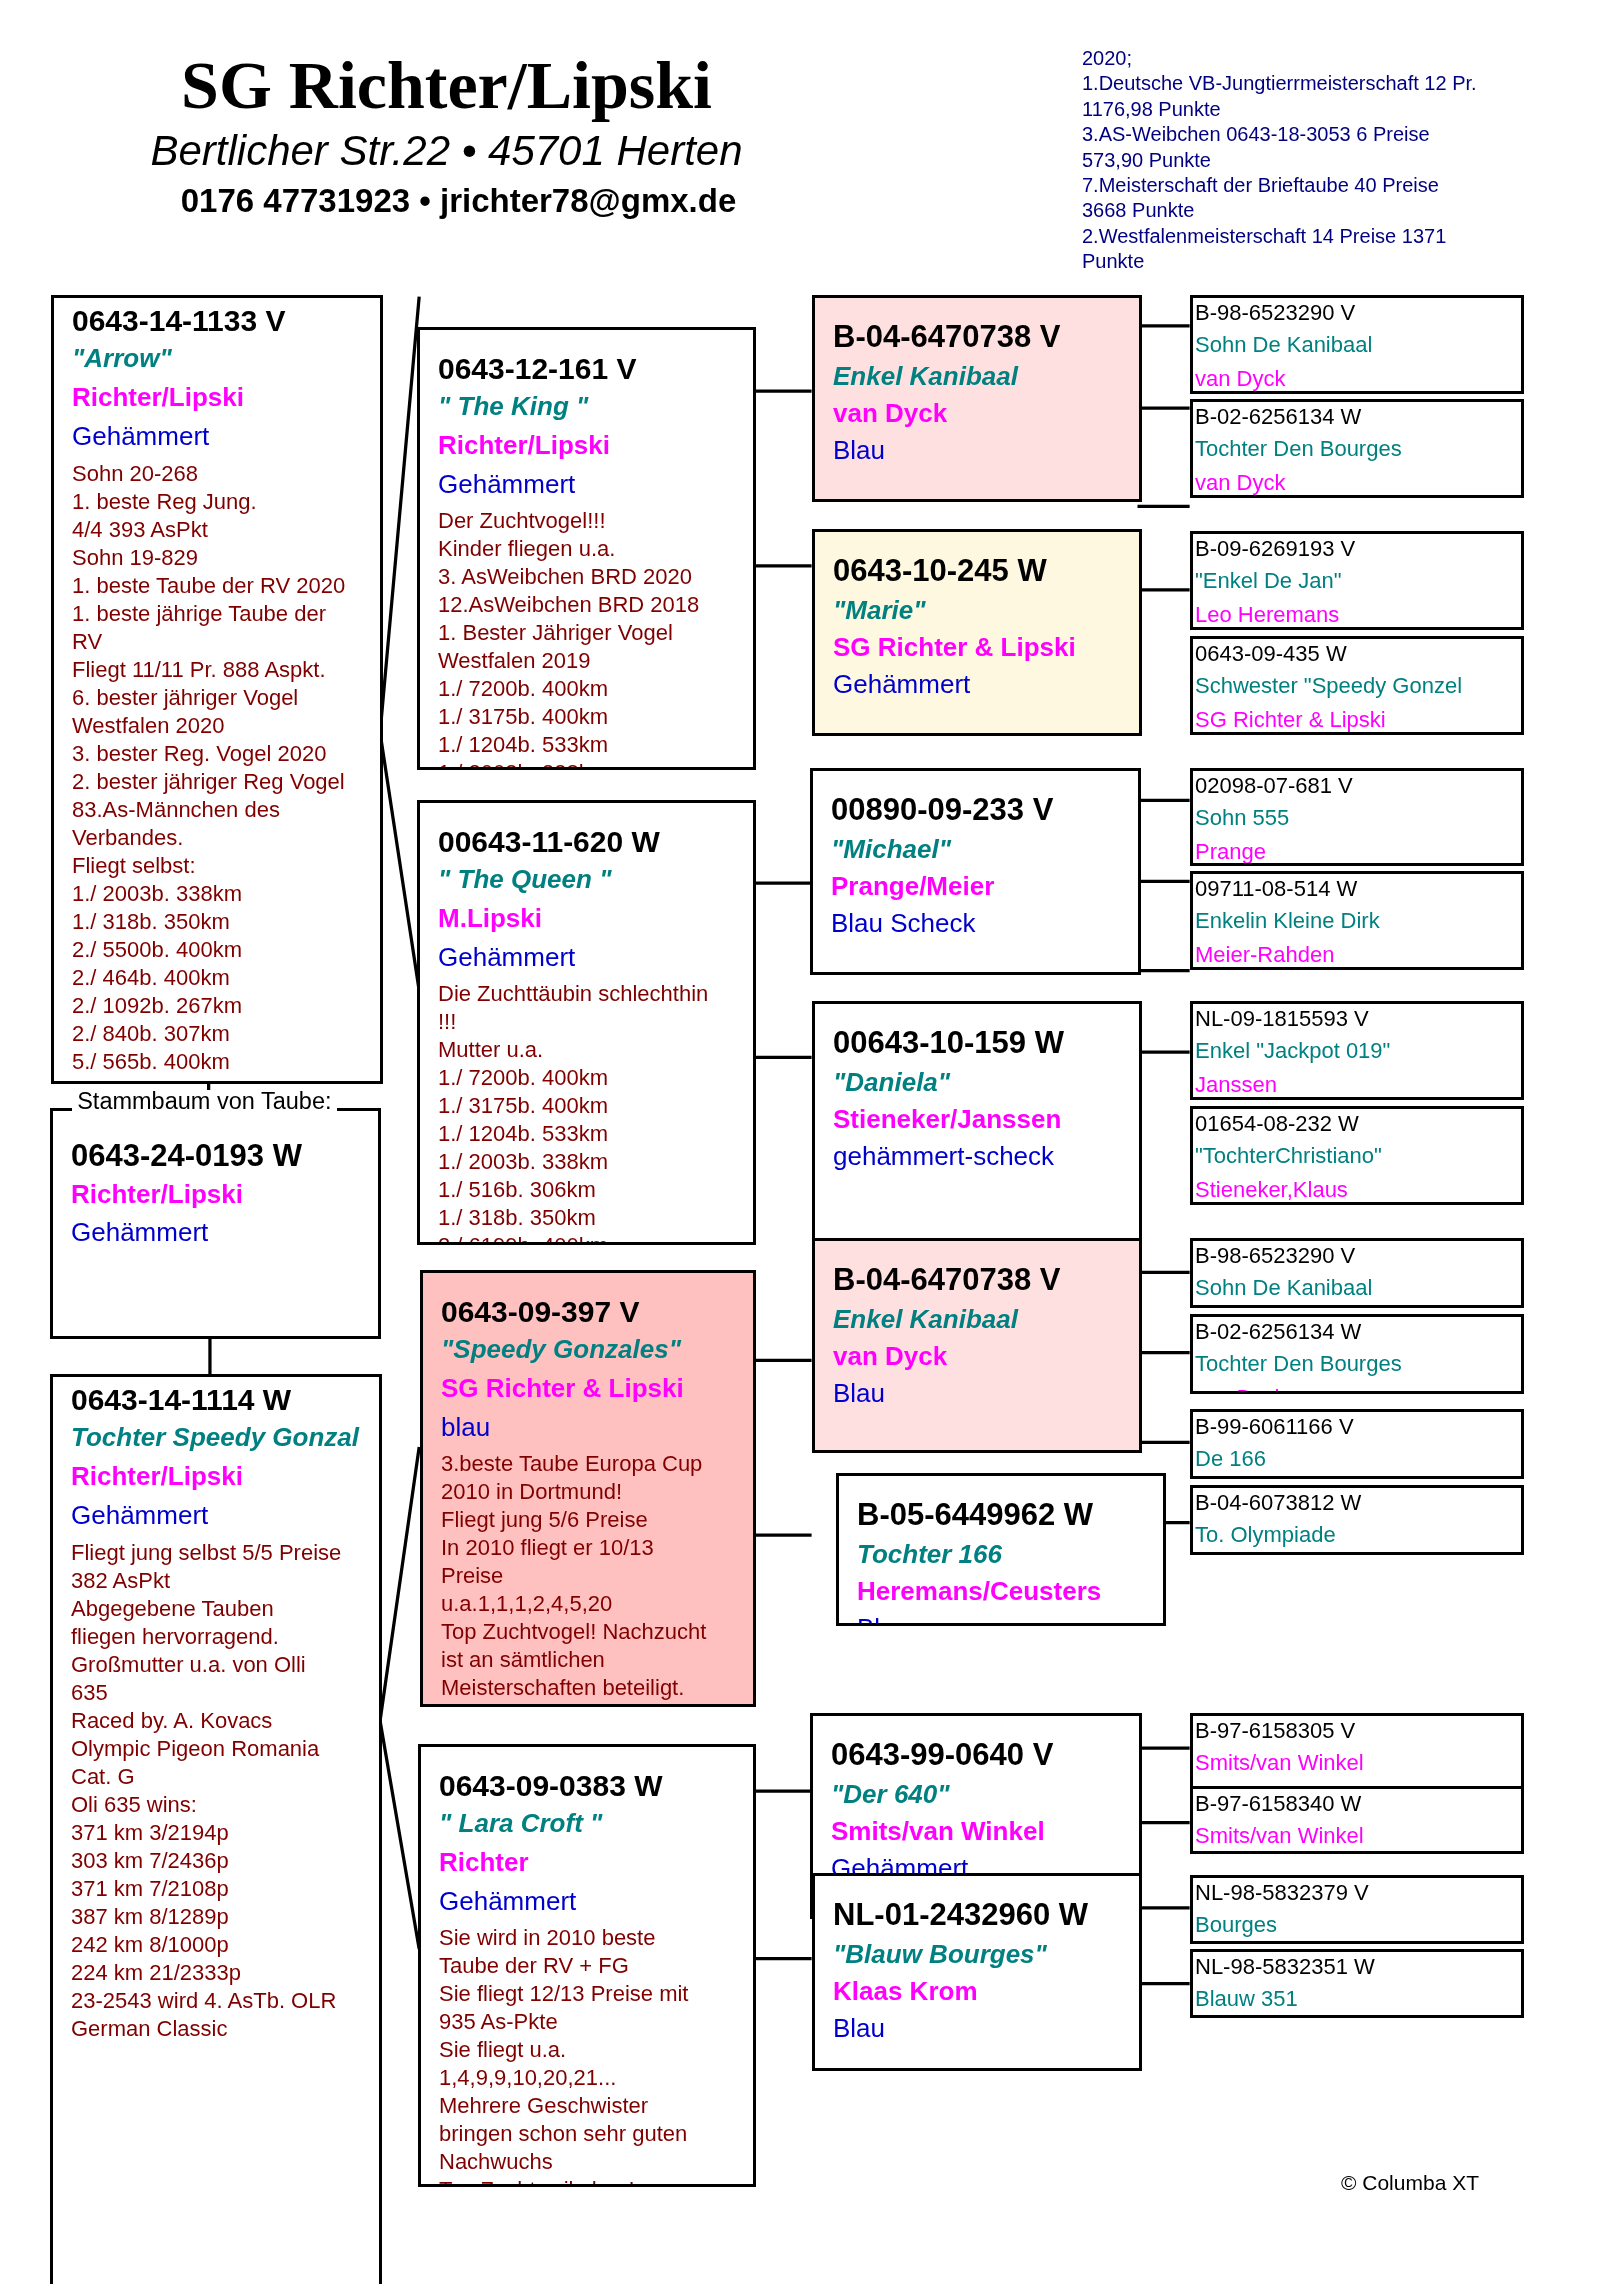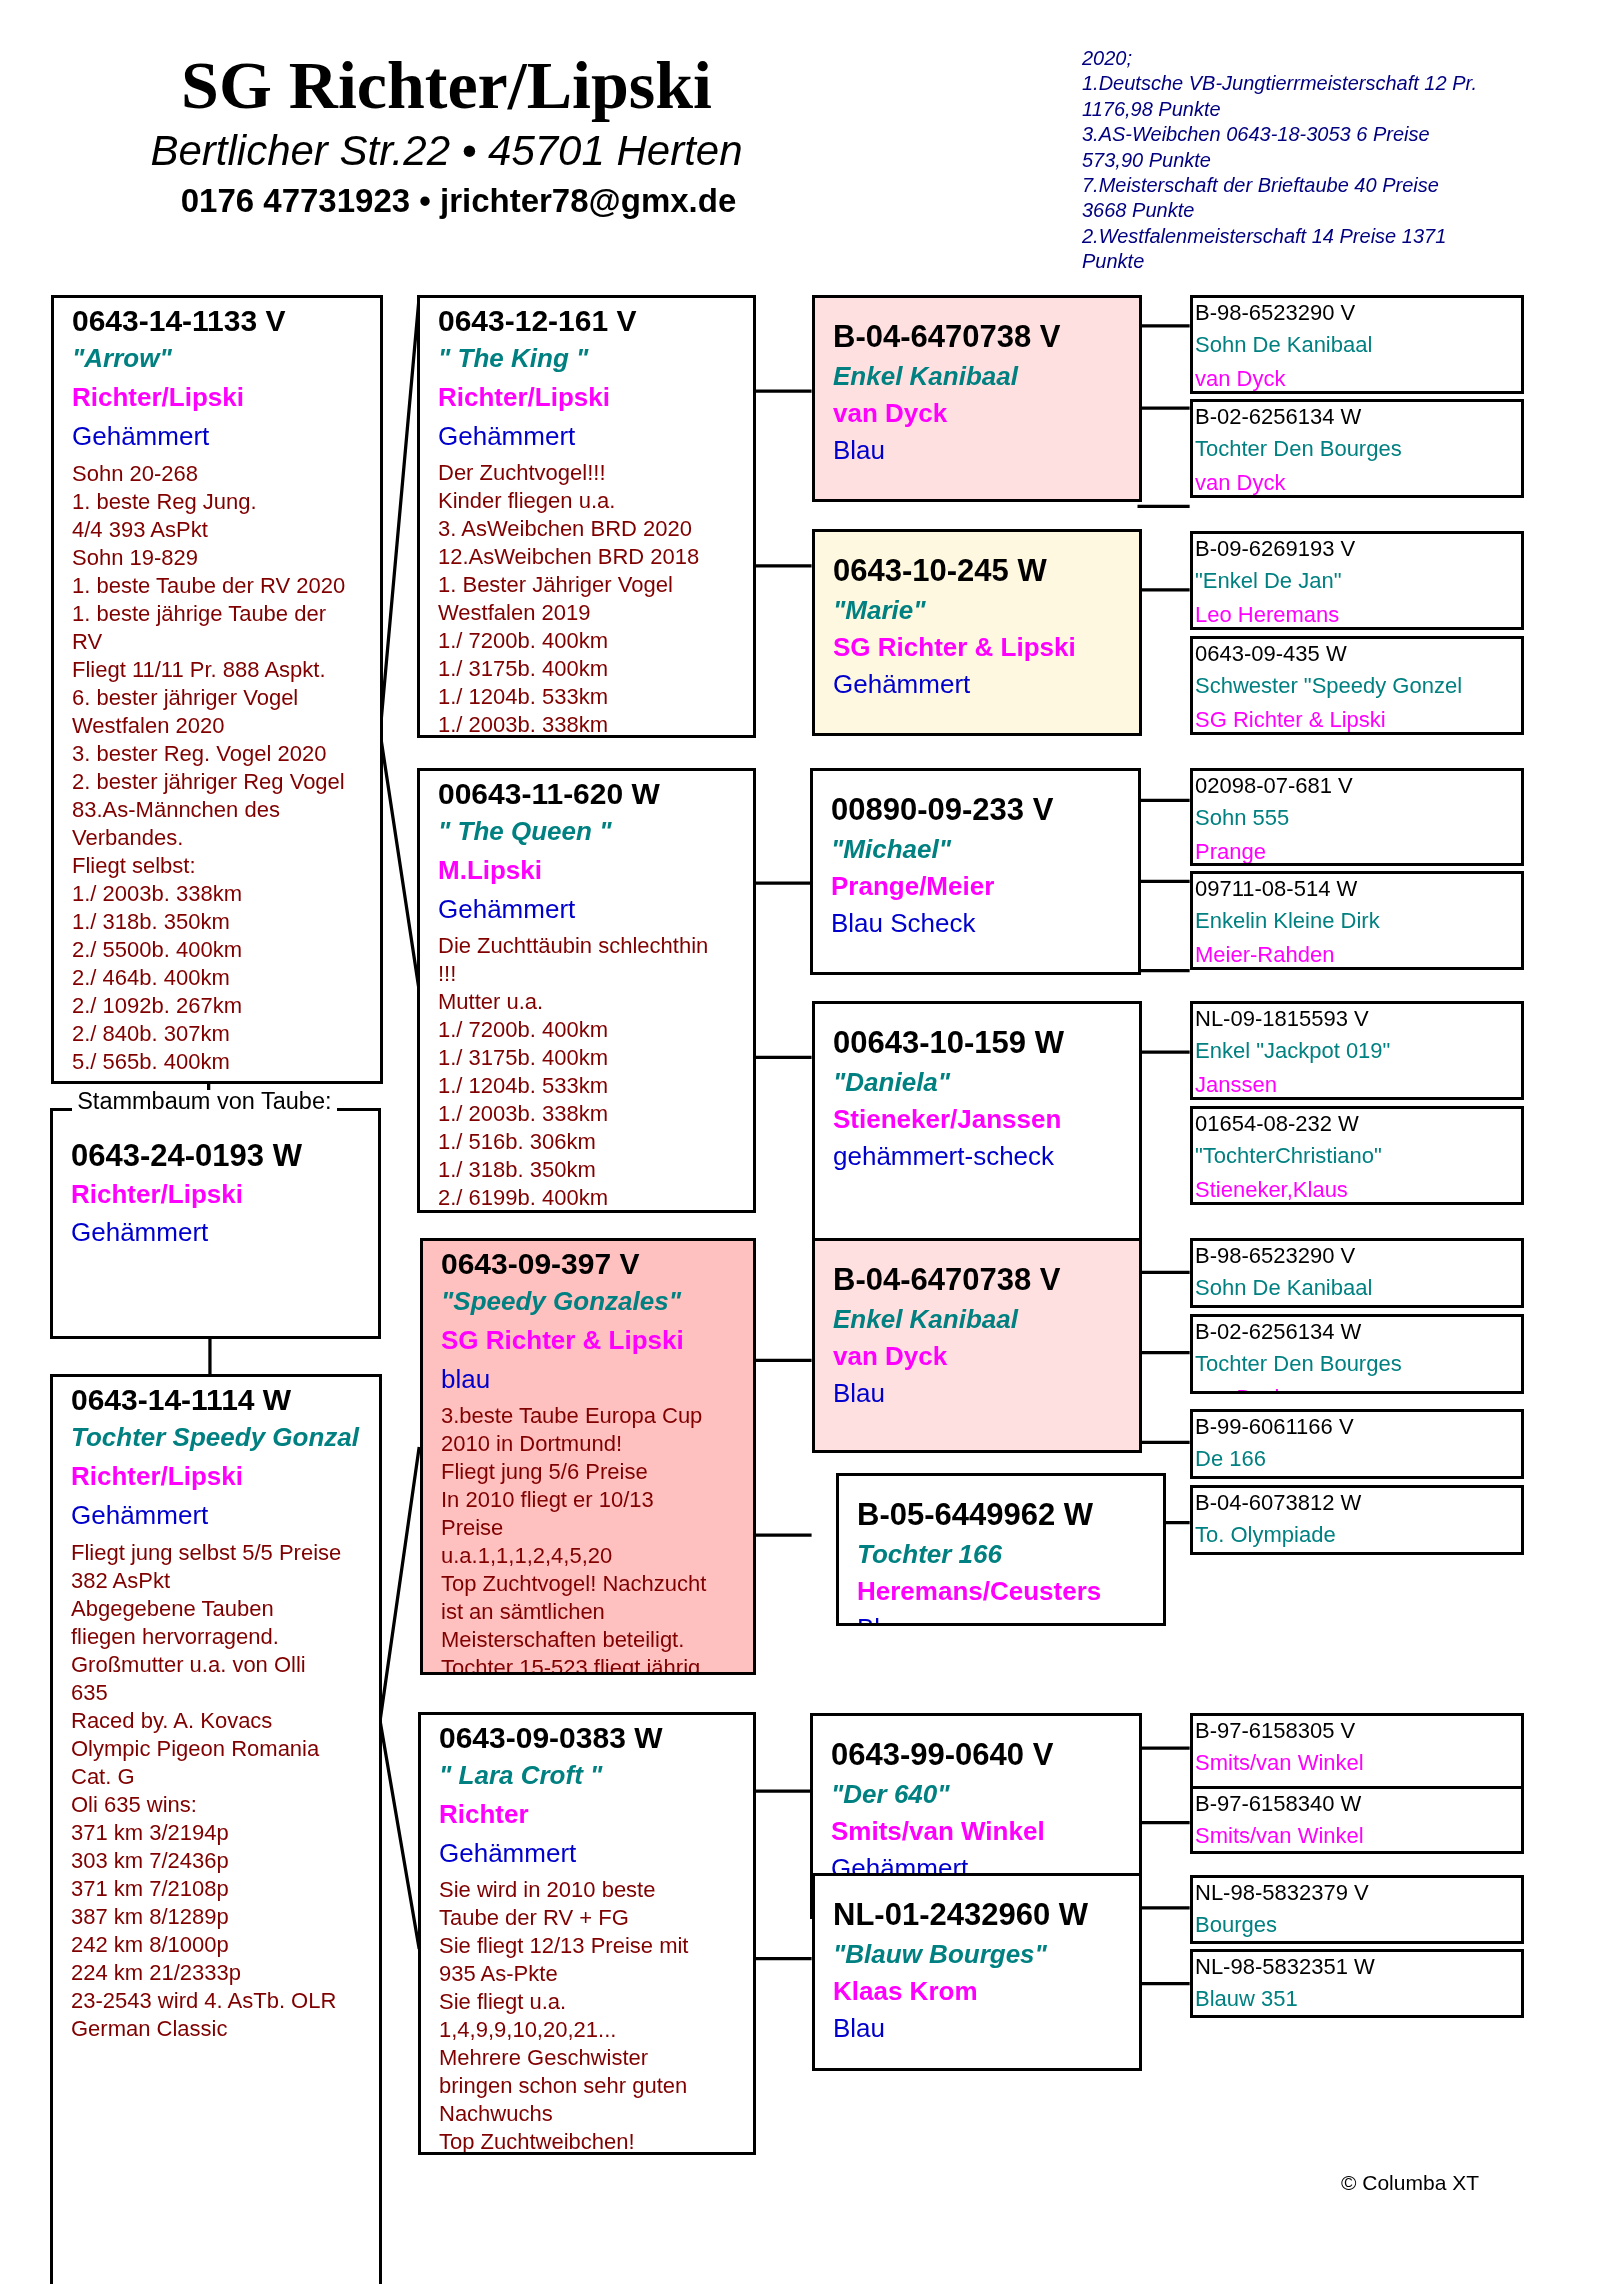--- a/index.html
+++ b/index.html
@@ -2,35 +2,35 @@
 <html style="font-size:10.4px"><head>
 <meta charset="utf-8">
 <style>
   html,body{margin:0;padding:0;background:#fff;}
   body{width:1616px;height:2284px;position:relative;overflow:hidden;font-family:"Liberation Sans",sans-serif;}
   .abs{position:absolute;}
   .title{left:0;width:893px;top:51px;text-align:center;font-family:"Liberation Serif",serif;font-weight:bold;font-size:68px;color:#000;line-height:1;}
   .addr{left:0;width:893px;top:130px;text-align:center;font-style:italic;font-size:42px;color:#000;line-height:1;}
   .contact{left:0;width:893px;top:184px;text-align:center;font-weight:bold;font-size:33px;color:#000;line-height:1;margin-left:12px;}
   .awards{left:1082px;top:46px;width:495px;font-size:20px;line-height:25.4px;color:#000080;}
-  .awards div{white-space:nowrap;font-style:italic;}
+  .awards div{white-space:nowrap;}
   .box{position:absolute;border:3.3px solid #000;box-sizing:border-box;background:#fff;overflow:hidden;}
   .ring{font-weight:bold;color:#000;white-space:nowrap;}
   .name{font-weight:bold;font-style:italic;color:#008080;white-space:nowrap;}
   .breeder{font-weight:bold;color:#ff00ff;white-space:nowrap;}
   .color{color:#0000cc;white-space:nowrap;}
   .notes{color:#800000;}
   .notes div{white-space:nowrap;}
   
   .g1{padding:3.9px 0 0 18px;}
   .g1 .ring{font-size:30px;line-height:37px;}
   .g1 .name,.g1 .breeder,.g1 .color{font-size:26px;line-height:39px;}
   .g1 .notes{font-size:22px;line-height:28px;margin-top:3.9px;}
   
-  .g2{padding:4px 0 0 18px;}
+  .g2{padding:20px 0 0 18px;margin-top:32px;}
   .g2 .ring{font-size:30px;line-height:37px;}
   .g2 .name,.g2 .breeder,.g2 .color{font-size:26px;line-height:39px;}
   .g2 .notes{font-size:22px;line-height:28px;margin-top:2.6px;}
   
   .g3{padding:18px 0 0 18px;}
   .g3 .ring{font-size:31px;line-height:42px;}
   .g3 .name,.g3 .breeder,.g3 .color{font-size:26px;line-height:37px;}
   
   .g4{padding:0 0 0 2px;}
   .g4 .ring{font-size:22px;line-height:30px;font-weight:normal;}

